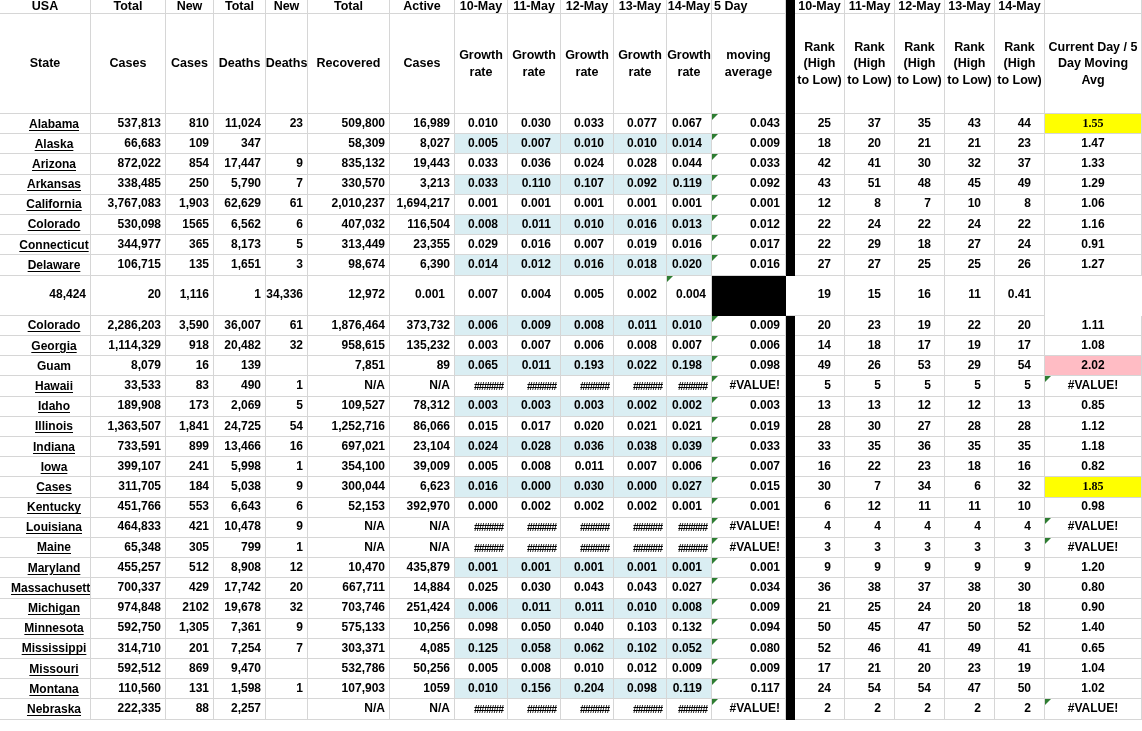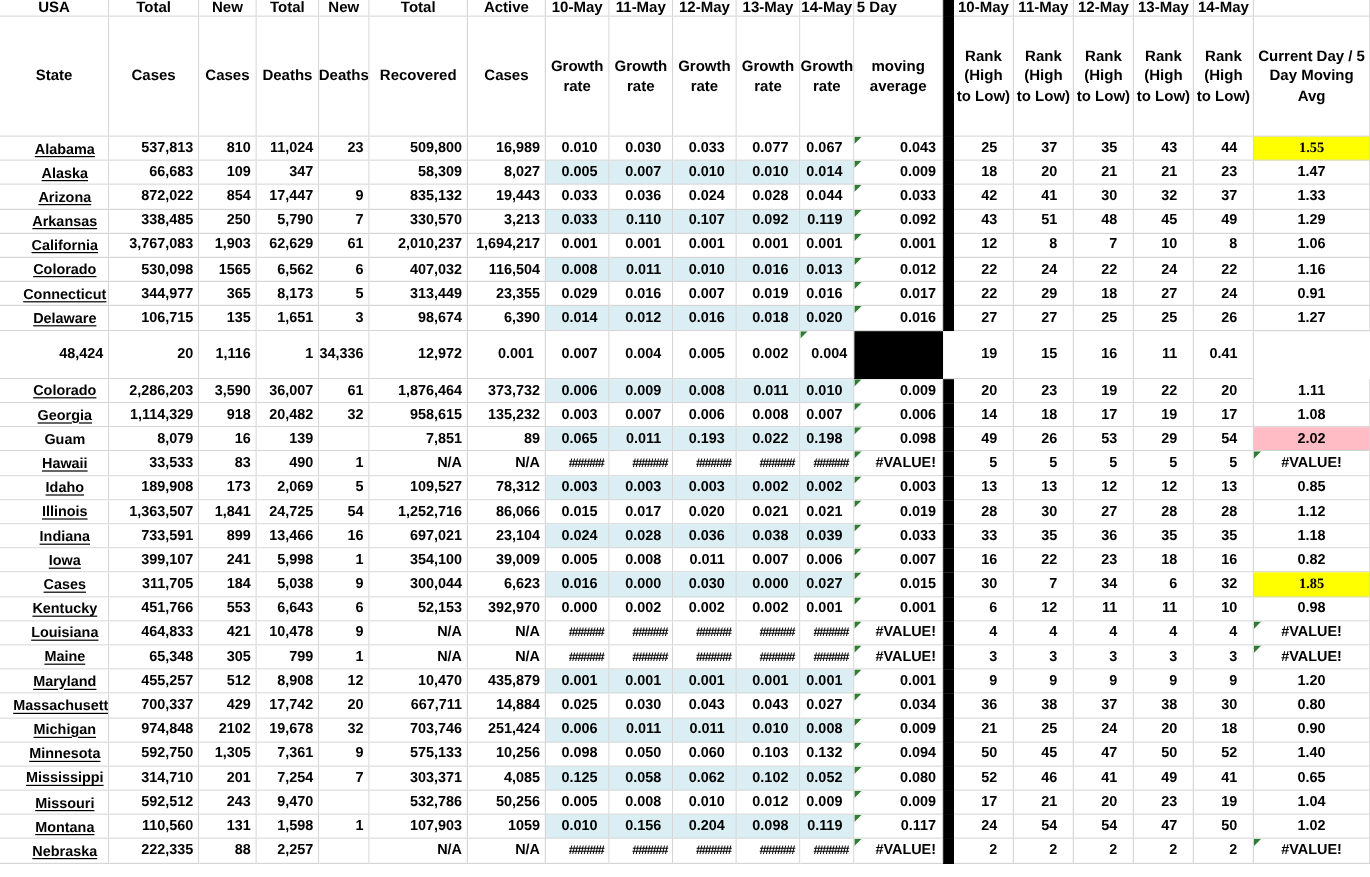--- a/index.html
+++ b/index.html
@@ -807,21 +807,21 @@
           <span class="st">Minnesota</span>
         </div>
     <div class="cell num f-total-cases">592,750</div>
     <div class="cell num f-new-cases">1,305</div>
     <div class="cell num f-total-deaths">7,361</div>
     <div class="cell num f-new-deaths">9</div>
     <div class="cell num f-recovered">575,133</div>
     <div class="cell num f-active">10,256</div>
     <div class="cell growth g0">0.098</div>
     <div class="cell growth g1">0.050</div>
-    <div class="cell growth g2">0.060</div>
+    <div class="cell growth g2">0.040</div>
     <div class="cell growth g3">0.103</div>
     <div class="cell growth g4">0.132</div>
     <div class="cell mavg">
           <span class="tri show"></span>
           <span class="val">0.094</span>
         </div>
     <div class="cell divider"></div>
     <div class="cell rank r0">50</div>
     <div class="cell rank r1">45</div>
     <div class="cell rank r2">47</div>
@@ -860,21 +860,21 @@
     <div class="cell ratio">
           <span class="val">0.65</span>
         </div>
   </div>
 
   <div class="row data-row">
     <div class="cell state">
           <span class="st">Missouri</span>
         </div>
     <div class="cell num f-total-cases">592,512</div>
-    <div class="cell num f-new-cases">243</div>
+    <div class="cell num f-new-cases">869</div>
     <div class="cell num f-total-deaths">9,470</div>
     <div class="cell num f-new-deaths"></div>
     <div class="cell num f-recovered">532,786</div>
     <div class="cell num f-active">50,256</div>
     <div class="cell growth g0">0.005</div>
     <div class="cell growth g1">0.008</div>
     <div class="cell growth g2">0.010</div>
     <div class="cell growth g3">0.012</div>
     <div class="cell growth g4">0.009</div>
     <div class="cell mavg">

